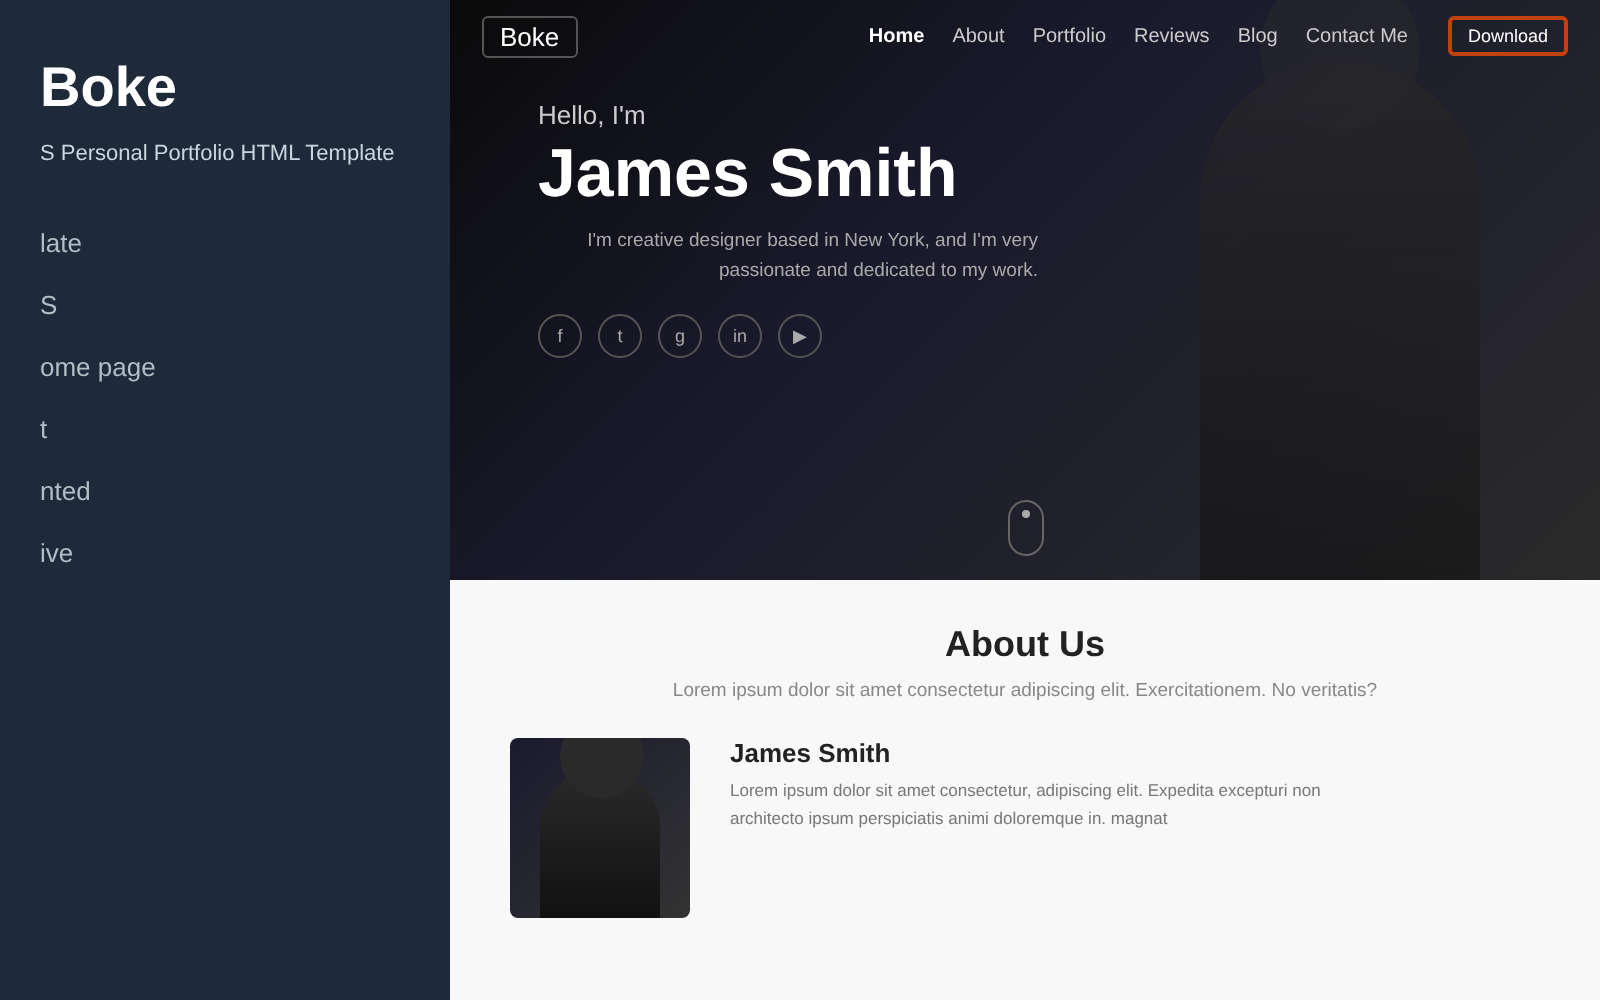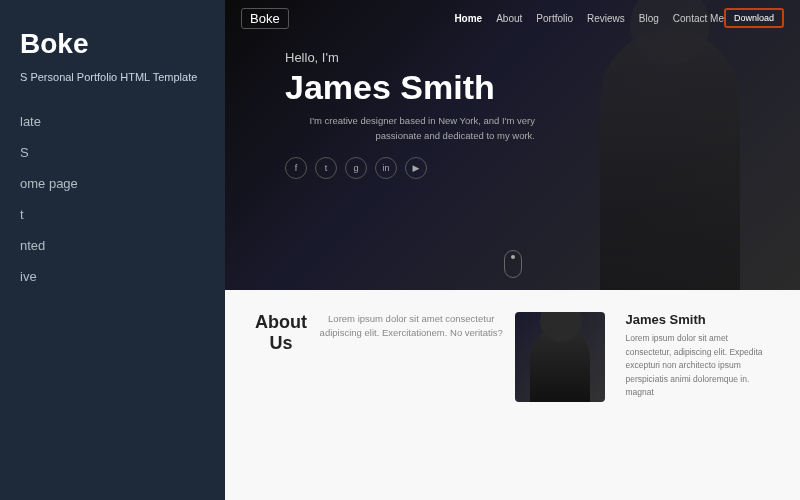--- a/index.html
+++ b/index.html
@@ -97,21 +97,21 @@
       color: #fff;
       margin-right: auto;
       border: 1px solid #555;
       padding: 2px 8px;
       border-radius: 3px;
     }
     .top-nav .nav-links {
       display: flex;
       gap: 14px;
       align-items: center;
-      margin-right: 0;
+      margin-right: 20px;
     }
     .top-nav .nav-links span {
       font-size: 10px;
       color: #ccc;
       cursor: pointer;
     }
     .top-nav .nav-links span.active { color: #fff; font-weight: bold; }
     .top-nav .download-btn {
       font-size: 9px;
       color: #fff;
@@ -119,21 +119,21 @@
       padding: 3px 8px;
       border-radius: 3px;
       cursor: pointer;
       background: transparent;
     }
 
     
     .hero-content {
       position: absolute;
       top: 50px;
-      left: 60px;
+      left: 44px;
       z-index: 5;
       color: #fff;
     }
     .hero-content .hello {
       font-size: 13px;
       color: #ccc;
       margin-bottom: 4px;
     }
     .hero-content .name {
       font-size: 34px;
@@ -201,20 +201,21 @@
       background: #aaa;
       border-radius: 50%;
     }
 
     
     .about-section {
       background: #f8f8f8;
       flex: 1;
       padding: 22px 30px 16px;
       display: flex;
+      flex-direction: column;
     }
     .about-title {
       text-align: center;
       font-size: 18px;
       font-weight: 700;
       color: #222;
       margin-bottom: 6px;
     }
     .about-subtitle {
       text-align: center;

